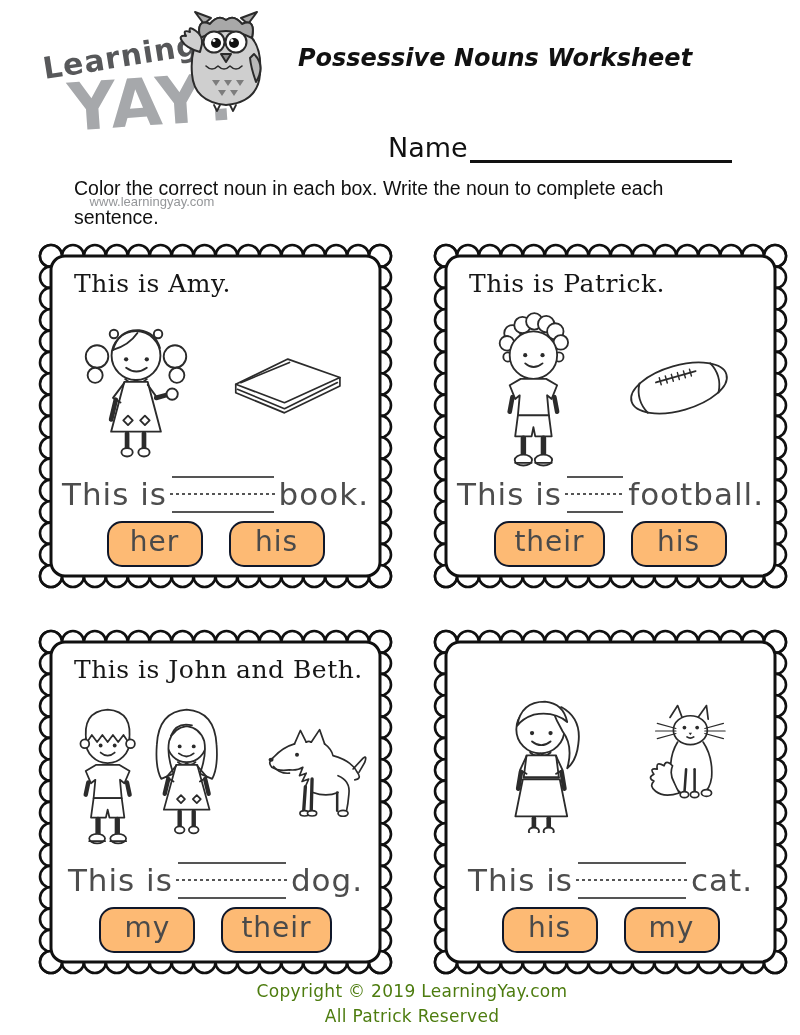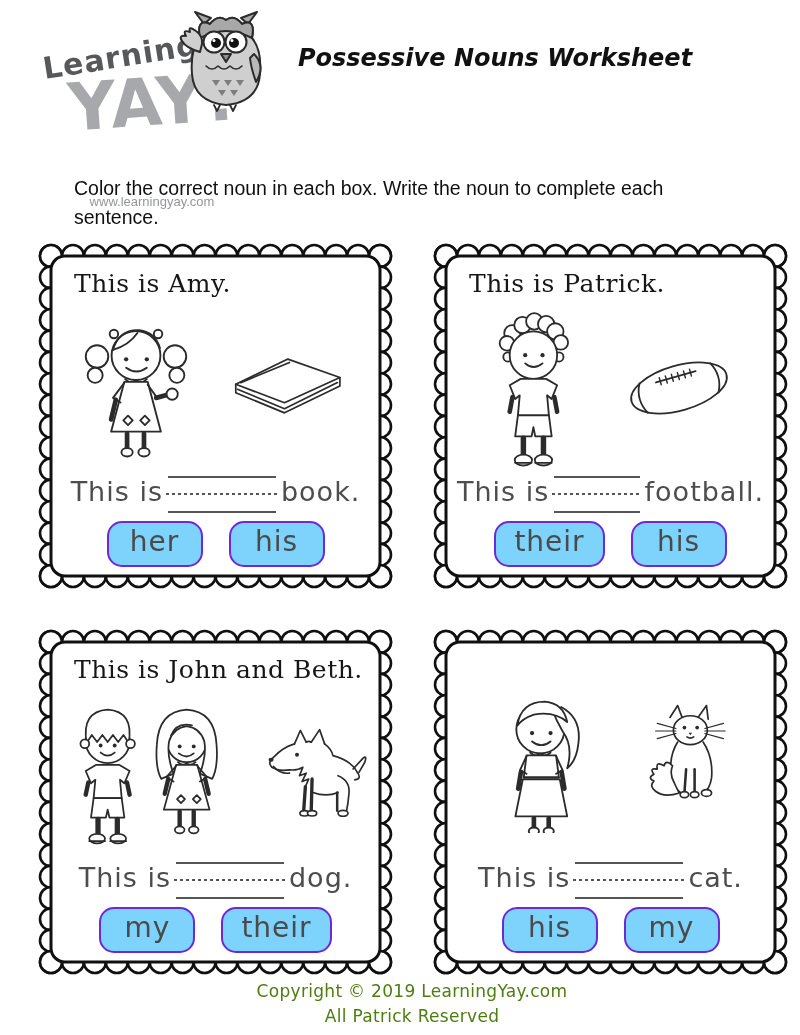--- a/index.html
+++ b/index.html
@@ -30,29 +30,29 @@
       grid-template-columns:355px 355px;grid-column-gap:27px;grid-row-gap:31px;gap:40px;}
   .card{position:relative;width:355px;height:346px;}
   .scallop-frame{position:absolute;inset:0;}
   .card-inner{position:absolute;inset:0;padding:26px 24px 18px;box-sizing:border-box;
       display:flex;flex-direction:column;z-index:1;}
   .card-heading{font-family:"DejaVu Serif","Liberation Serif",serif;font-size:25px;
       color:#161616;margin:0 0 2px 12px;letter-spacing:.5px;white-space:nowrap;}
   .figures{flex:1;display:flex;align-items:center;justify-content:center;gap:34px;}
   .figures.tight{gap:14px;}
   .sentence{display:flex;align-items:baseline;justify-content:center;
-      font-size:27px;color:#4d4d4d;letter-spacing:1px;white-space:nowrap;margin-bottom:8px;}
+      font-size:31px;color:#4d4d4d;letter-spacing:1px;white-space:nowrap;margin-bottom:8px;}
   .write-line{width:108px;height:33px;border-top:2px solid #555;border-bottom:2px solid #555;
       margin:0 5px;position:relative;align-self:flex-end;}
   .write-line::after{content:"";position:absolute;left:-2px;right:-2px;top:15px;height:2px;
       background:repeating-linear-gradient(90deg,#555 0 3px,transparent 3px 6px);}
   .options{display:flex;justify-content:center;gap:26px;margin-bottom:4px;}
-  .pill{min-width:96px;box-sizing:border-box;padding:2px 18px 7px;border:2px solid #6d28d9;
+  .pill{min-width:96px;box-sizing:border-box;padding:2px 18px 7px;border:2px solid #0f172a;
       border-radius:15px;font-size:28px;color:#4a4a4a;text-align:center;letter-spacing:1px;
-      background:#7dd3fc;cursor:pointer;}
+      background:#fdba74;cursor:pointer;}
 
   
   .footer{position:absolute;top:979px;left:12px;width:100%;text-align:center;
       font-size:17px;line-height:1.45;color:#4d7c0f;letter-spacing:.3px;}
 
   
   .art{display:block;}
   .art g{stroke:#2b2b2b;stroke-width:2;fill:none;stroke-linecap:round;stroke-linejoin:round;}
 </style>
 </head>
@@ -81,20 +81,24 @@
         <path d="M36,72 l8,0 l-4,6 Z M48,72 l8,0 l-4,6 Z M60,72 l8,0 l-4,6 Z" fill="#7d7d7d" stroke="none"></path>
         <path d="M42,82 l8,0 l-4,6 Z M54,82 l8,0 l-4,6 Z" fill="#7d7d7d" stroke="none"></path>
         <path d="M24,44 Q10,40 6,33 Q2,27 10,28 Q6,21 14,24 Q12,17 20,23 Q27,28 26,36 Z" fill="#cfcfcf"></path>
         <path d="M78,46 Q90,58 80,74 Q75,60 74,50 Z" fill="#b9b9b9"></path>
         <path d="M38,97 l3,6 l3,-6 M54,97 l3,6 l3,-6" stroke-width="1.8"></path>
       </g>
     </svg>
   </div>
 
   <div class="title">Possessive Nouns Worksheet</div>
+  <div class="name-row">
+    <span>Name</span>
+    <span class="name-line"></span>
+  </div>
   <div class="instructions">Color the correct noun in each box. Write the noun to complete each sentence.</div>
 
   <div class="grid">
 
     <div class="card">
       <div class="scallop-frame"><svg width="355" height="346" viewBox="0 0 355 346">
             <circle cx="13" cy="13" r="11" fill="#fff" stroke="#101010" stroke-width="2.6"></circle>
             <circle cx="34.93333333333334" cy="13" r="11" fill="#fff" stroke="#101010" stroke-width="2.6"></circle>
             <circle cx="56.86666666666667" cy="13" r="11" fill="#fff" stroke="#101010" stroke-width="2.6"></circle>
             <circle cx="78.8" cy="13" r="11" fill="#fff" stroke="#101010" stroke-width="2.6"></circle>

